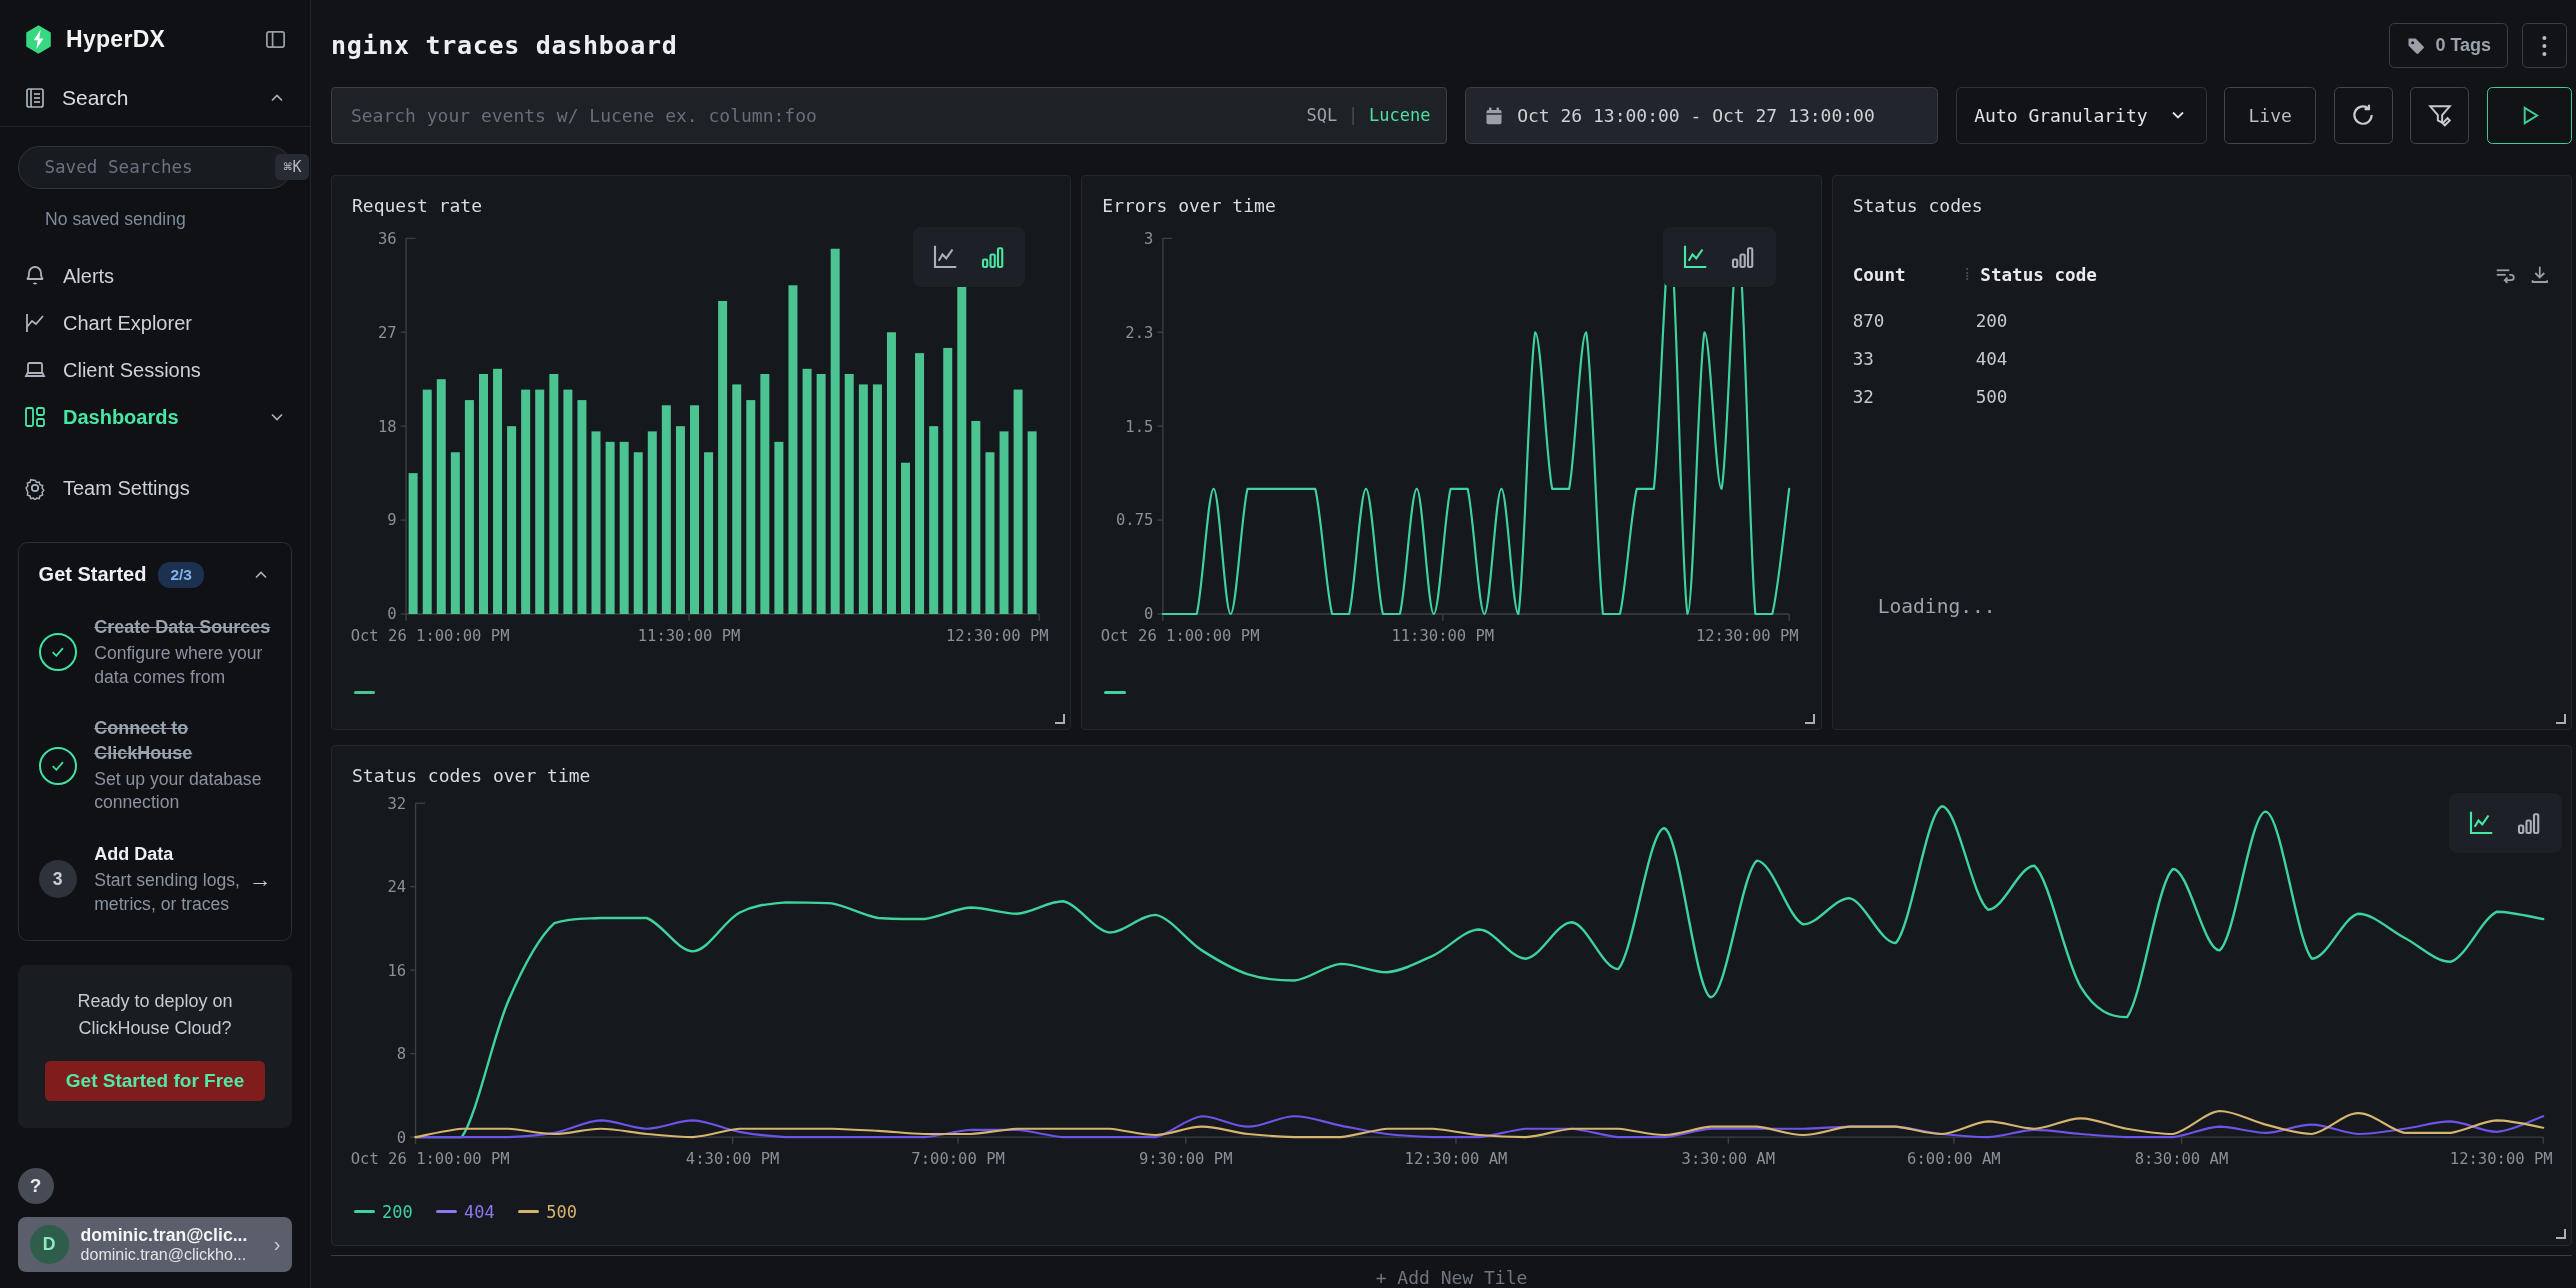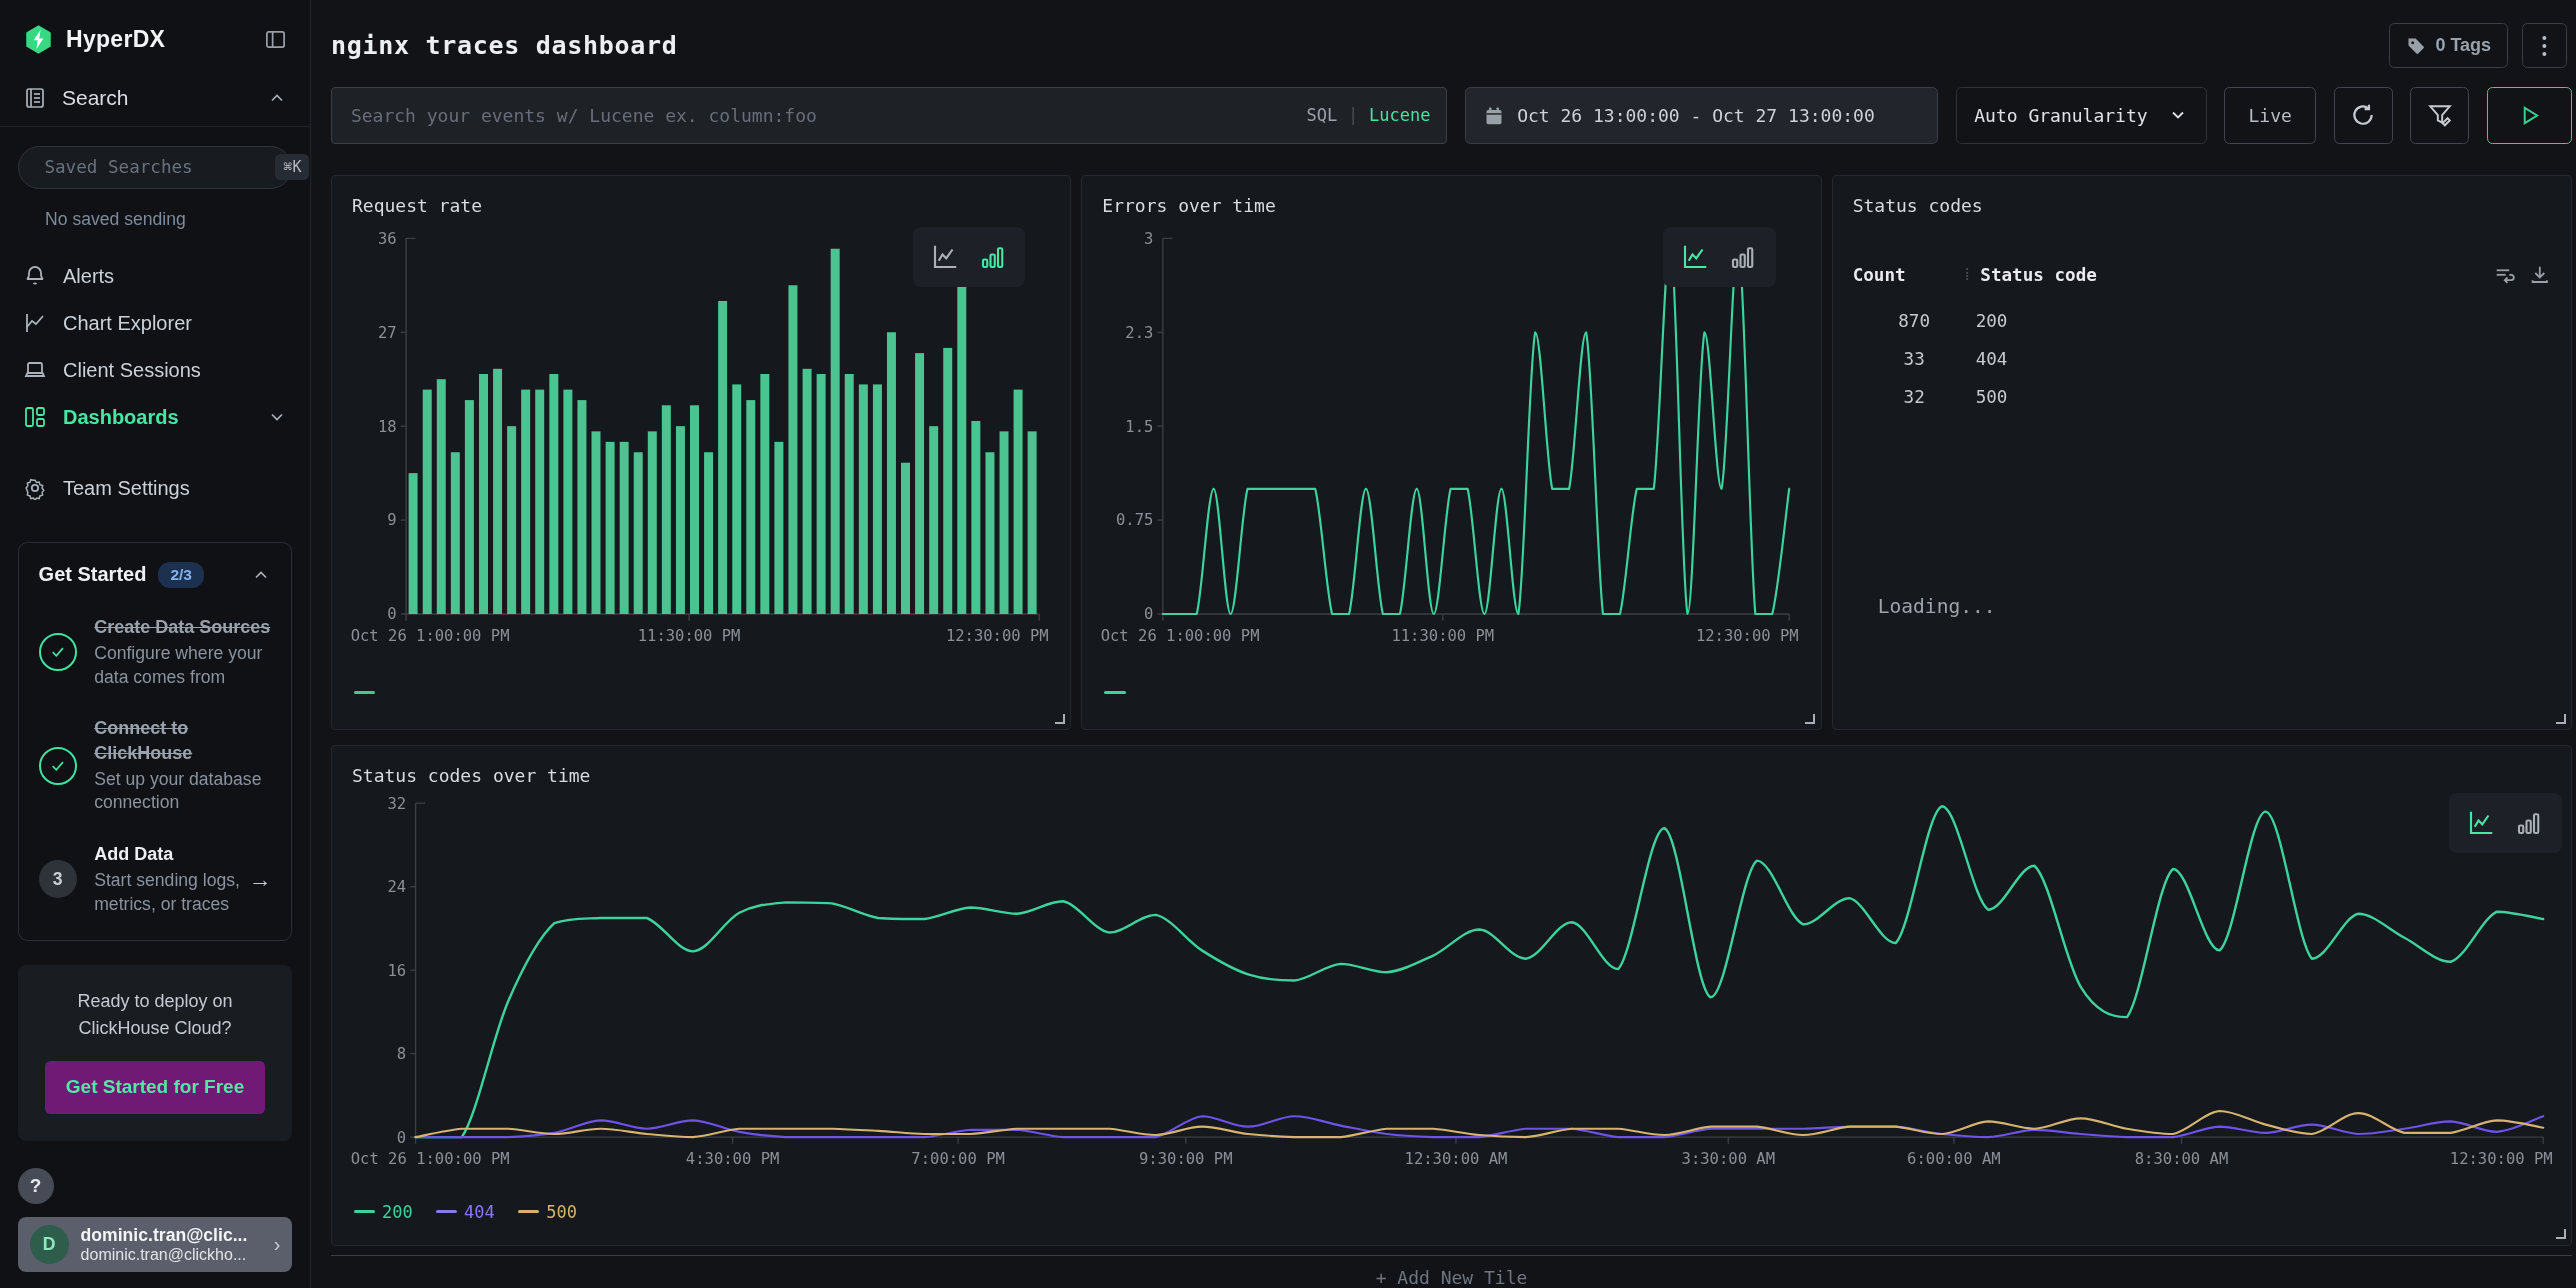--- a/index.html
+++ b/index.html
@@ -40,21 +40,21 @@
   .gs-bullet.num { background:#2e3239; color:#c9ced6; font-weight:bold; font-size:17.6px; }
   .gs-text { flex:1; }
   .gs-step-title { font-size:18px; font-weight:bold; color:#9aa3ad; line-height:1.35; }
   .gs-step-title.struck { text-decoration:line-through; }
   .gs-step-title.todo { color:#eceef1; }
   .gs-desc { font-size:17.6px; color:#8b93a0; line-height:1.35; margin-top:2.7px; }
   .gs-arrow { color:#c2c8d0; font-size:23px; margin-left:6.8px; }
 
   .cloud-card { margin:24px 17.6px 0 17.6px; background:#191c21; border-radius:8px; padding:23px 27px 27px 27px; text-align:center; }
   .cloud-line { font-size:18px; color:#c3cad2; line-height:1.55; }
-  .cloud-btn { margin-top:17.6px; width:100%; height:53px; background:#701a75; color:#52e8a6; border:none; border-radius:5.4px; font-size:19px; font-weight:bold; cursor:pointer; font-family:"Liberation Sans",sans-serif; }
+  .cloud-btn { margin-top:17.6px; width:100%; height:40px; background:#7f1d1d; color:#52e8a6; border:none; border-radius:5.4px; font-size:19px; font-weight:bold; cursor:pointer; font-family:"Liberation Sans",sans-serif; }
 
   .side-spacer { flex:1; }
   .help-circle { width:36px; height:36px; border-radius:50%; background:#474b56; color:#e8eaee; display:flex; align-items:center; justify-content:center; font-size:19px; font-weight:bold; margin:0 0 13.5px 17.6px; cursor:pointer; }
   .user-chip { margin:0 17.6px 16px 17.6px; background:#5b5f6b; border-radius:8px; display:flex; align-items:center; padding:8px 12px; cursor:pointer; }
   .avatar { width:39px; min-width:39px; height:39px; border-radius:50%; background:#2f5d4c; color:#8ee9c0; font-weight:bold; font-size:17.6px; display:flex; align-items:center; justify-content:center; }
   .user-lines { margin-left:12px; overflow:hidden; }
   .user-line1 { font-size:17.6px; font-weight:bold; color:#f4f5f7; white-space:nowrap; }
   .user-line2 { font-size:16px; color:#e2e4e9; white-space:nowrap; }
   .user-chevron { margin-left:auto; color:#c9cdd5; font-size:20px; }
 
@@ -98,21 +98,21 @@
   .legend .lbl { font-family:"DejaVu Sans Mono",monospace; font-size:17px; margin-left:6.8px; }
   .legend-item { display:flex; align-items:center; }
   .resize-handle { position:absolute; right:5.4px; bottom:5.4px; width:10px; height:10px; border-right:2.7px solid #a9afb7; border-bottom:2.7px solid #a9afb7; cursor:nwse-resize; }
 
   
   .tbl-head { position:absolute; top:88px; left:20px; right:20px; display:flex; align-items:center; }
   .tbl-col1 { width:112px; font-family:"DejaVu Sans Mono",monospace; font-weight:bold; font-size:17.6px; color:#e8eaed; }
   .tbl-sep { color:#4a4f57; font-size:17.6px; margin-right:10.8px; }
   .tbl-col2 { font-family:"DejaVu Sans Mono",monospace; font-weight:bold; font-size:17.6px; color:#e8eaed; }
   .tbl-icons { margin-left:auto; display:flex; gap:13.5px; }
-  .tbl-row { position:absolute; left:20px; right:20px; display:flex;text-align:center; }
+  .tbl-row { position:absolute; left:20px; right:20px; display:flex; }
   .tbl-cell1 { width:123px; font-family:"DejaVu Sans Mono",monospace; font-size:17.6px; color:#c6cad0; }
   .tbl-cell2 { font-family:"DejaVu Sans Mono",monospace; font-size:17.6px; color:#c6cad0; }
   .loading-text { position:absolute; top:419px; left:45px; font-family:"DejaVu Sans Mono",monospace; font-size:19.6px; color:#9ca3ad; }
 
   .add-tile { margin-top:9.5px; border-top:1.4px solid #393d44; text-align:center; padding-top:10.8px; font-family:"DejaVu Sans Mono",monospace; font-size:18px; color:#6f7580; cursor:pointer; }
 
   svg.icon { display:block; }
 </style>
 </head>
 <body>

